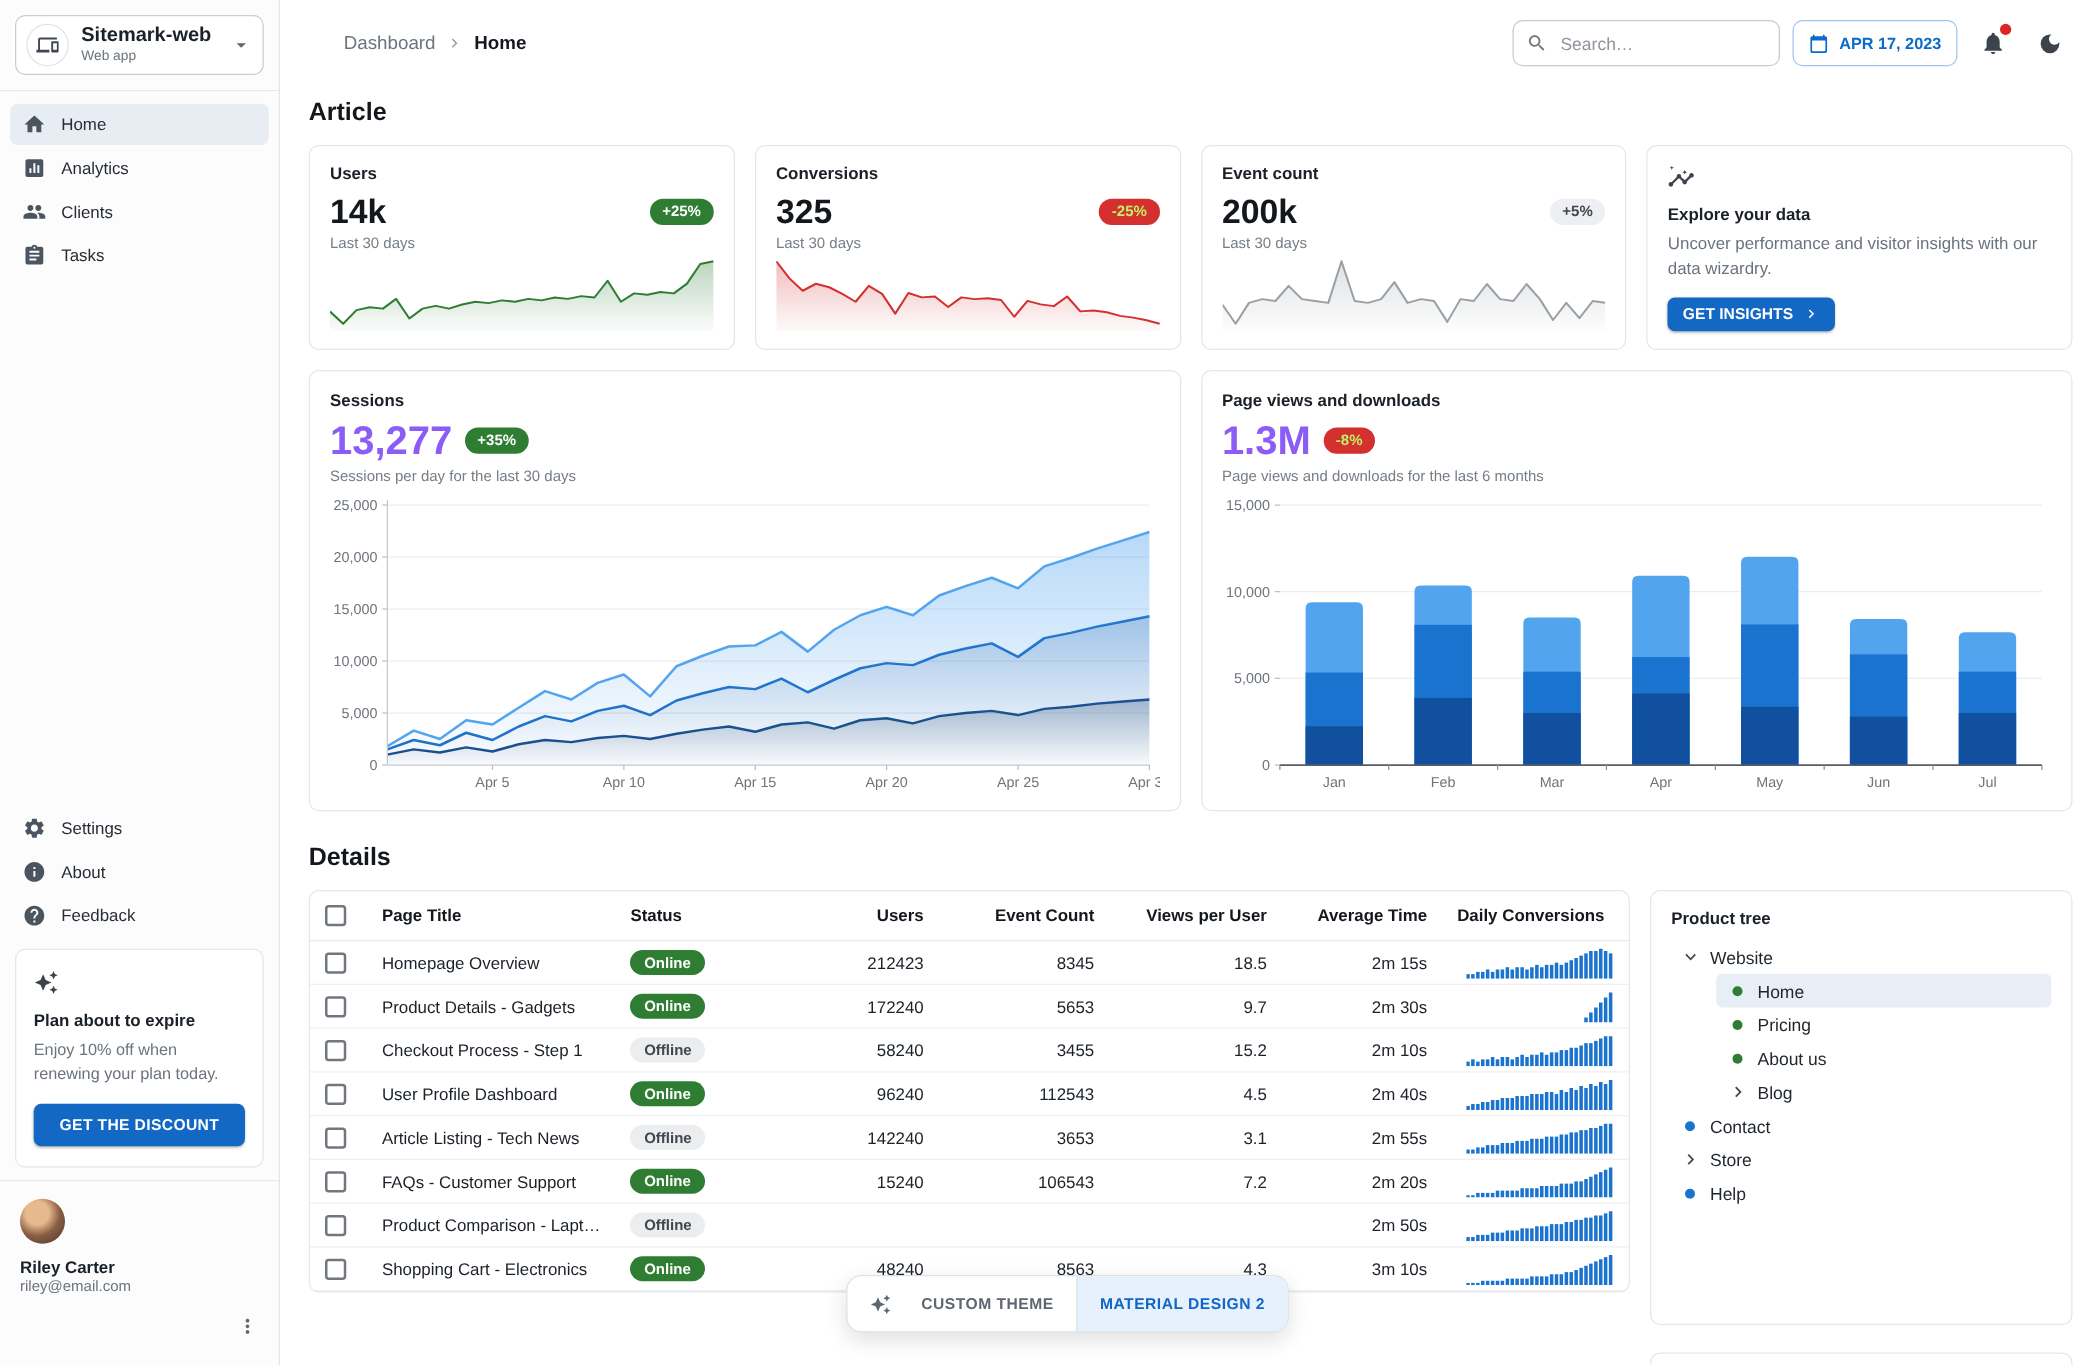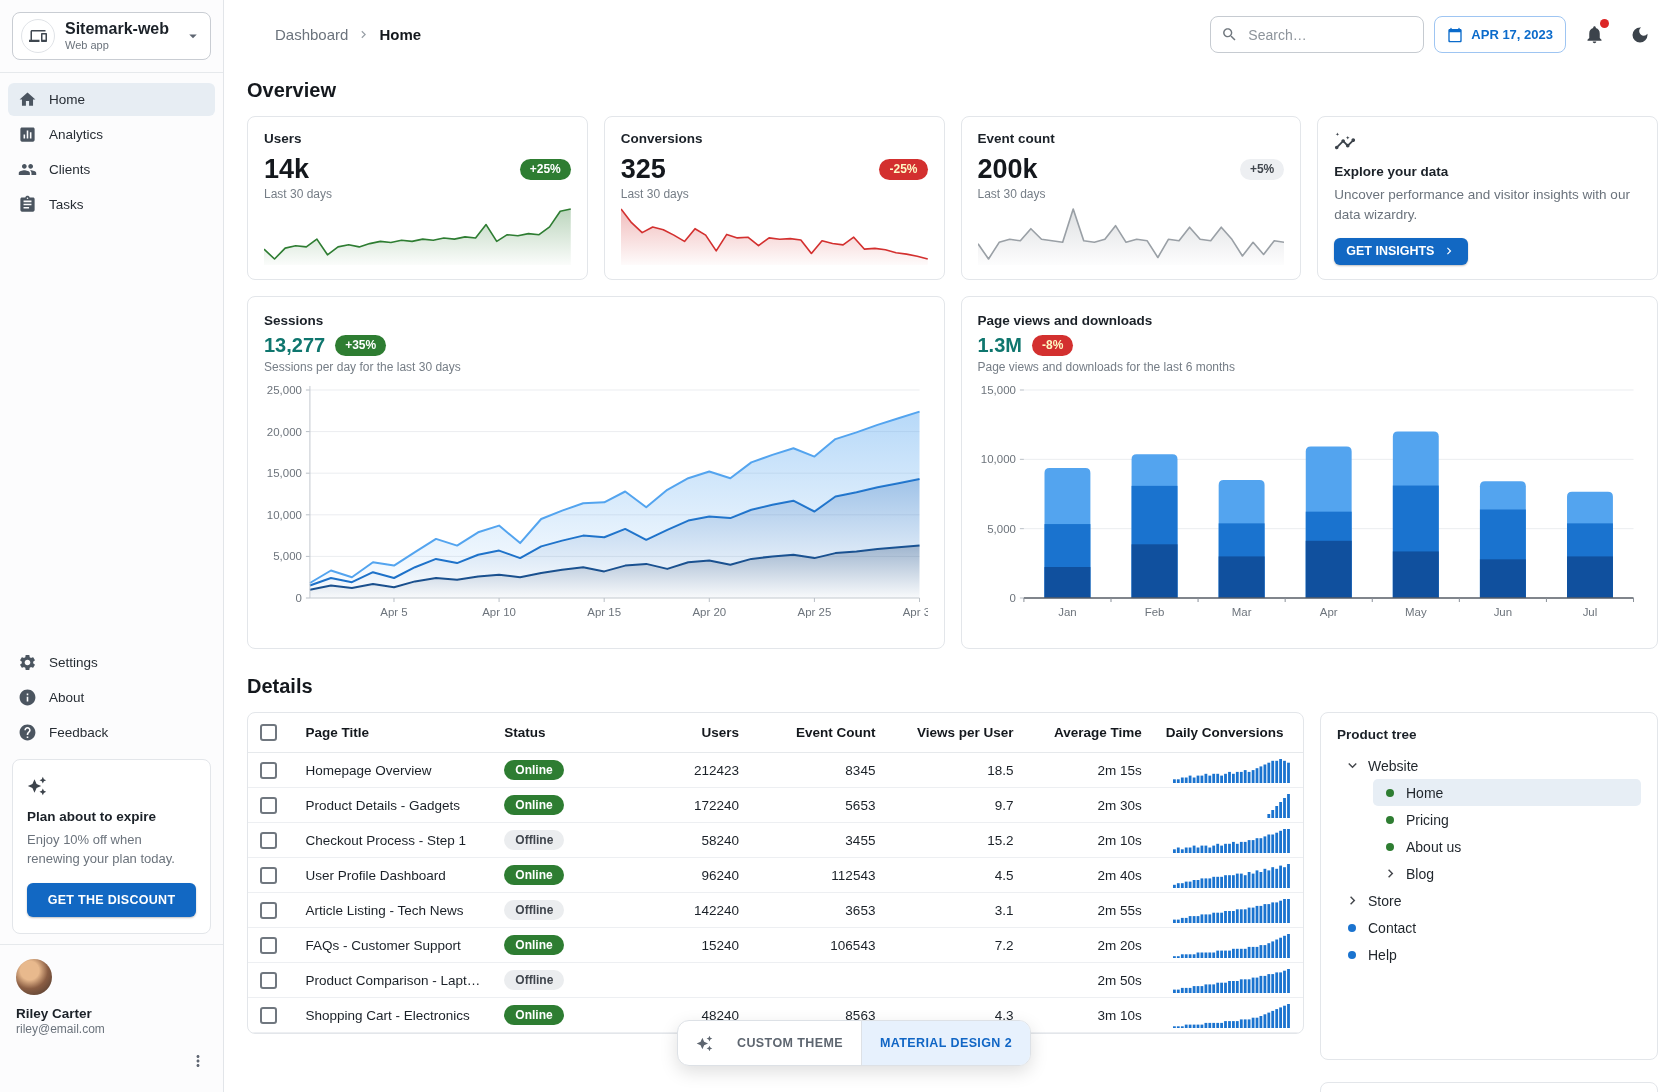--- a/index.html
+++ b/index.html
@@ -57,37 +57,37 @@
   .section-title { font-size:20px; font-weight:700; margin:26px 0 14px; color:#14181d; }
   .card { border:1px solid #e3e6ea; border-radius:8px; background:#fff; }
 
   .stat-grid { display:grid; grid-template-columns:repeat(4,1fr); gap:16px; }
   .stat-card { height:164px; padding:14px 16px; display:flex; flex-direction:column; }
   .stat-title { font-size:13.5px; font-weight:700; }
   .stat-value-row { display:flex; align-items:center; justify-content:space-between; margin-top:8px; }
   .stat-value { font-size:27px; font-weight:600; color:#14181d; }
   .chip { font-size:12px; font-weight:700; padding:3px 10px; border-radius:999px; line-height:1.3; }
   .chip.success { background:#2e7d32; color:#fff; }
-  .chip.error   { background:#d3302f; color:#fef9c3; }
+  .chip.error   { background:#d3302f; color:#bef264; }
   .chip.neutral { background:#edeff2; color:#40464d; }
   .stat-caption { font-size:12px; color:#757d86; margin-top:2px; }
   .stat-spark { margin-top:auto; }
   .stat-spark svg { display:block; width:100%; height:60px; }
 
   .promo-card { height:164px; padding:14px 16px; display:flex; flex-direction:column; }
   .promo-icon { color:#3c434b; margin-bottom:8px; }
   .promo-title { font-size:13.5px; font-weight:700; margin-bottom:6px; }
   .promo-body { font-size:13.5px; color:#6b737c; line-height:1.5; margin:0 0 12px; }
   .promo-btn { align-self:flex-start; background:#1268c3; color:#fff; border:none; border-radius:6px; height:32px; padding:0 12px; font-size:12.5px; font-weight:700; display:flex; align-items:center; gap:8px; font-family:inherit; cursor:pointer; box-shadow:0 1px 2px rgba(0,0,0,.25); }
 
   .charts-grid { display:grid; grid-template-columns:1fr 1fr; gap:16px; margin-top:16px; }
   .chart-card { padding:16px; height:353px; }
   .chart-title { font-size:13.5px; font-weight:700; }
   .chart-value-row { display:flex; align-items:center; gap:10px; margin-top:6px; }
-  .chart-value { font-size:20px; font-weight:600; color:#0f766e; }
+  .chart-value { font-size:32px; font-weight:600; color:#8b5cf6; }
   .chart-caption { font-size:12px; color:#757d86; margin:3px 0 8px; }
   .chart-svg { display:block; width:100%; height:240px; }
 
   .details-grid { display:flex; gap:16px; align-items:flex-start; }
   .table-card { flex:1; overflow:hidden; }
   table { width:100%; border-collapse:collapse; font-size:13.5px; }
   th { font-weight:700; text-align:left; padding:11px 12px; border-bottom:1px solid #e6e9ec; color:#14181d; white-space:nowrap; }
   td { padding:4px 12px; border-bottom:1px solid #edeff2; height:33px; white-space:nowrap; }
   th.num, td.num { text-align:right; }
   .col-cb { width:46px; } .col-status { width:150px; } .col-users { width:120px; }
@@ -260,21 +260,21 @@
           <span class="badge-dot"></span>
         </button>
         <button class="icon-btn">
           <svg width="20" height="20" viewBox="0 0 24 24" fill="currentColor">
               <path d="M12 3a9 9 0 1 0 9 9c0-.46-.04-.92-.1-1.36a5.389 5.389 0 0 1-4.4 2.26 5.403 5.403 0 0 1-3.14-9.8c-.44-.06-.9-.1-1.36-.1z"></path>
             </svg>
         </button>
       </div>
     </div>
 
-    <h2 class="section-title">Overview</h2>
+    <h2 class="section-title">Article</h2>
 
     <div class="stat-grid" id="stat-grid">
 
       <div class="card stat-card">
           <div class="stat-title">Users</div>
           <div class="stat-value-row">
             <span class="stat-value">14k</span>
             <span class="chip success">+25%</span>
           </div>
           <div class="stat-caption">Last 30 days</div>
@@ -829,31 +829,31 @@
               <div class="tree-row lvl1">
                 <span class="glyph">
                   <svg width="17" height="17" viewBox="0 0 24 24" fill="currentColor">
                     <path d="M10 6L8.59 7.41 13.17 12l-4.58 4.59L10 18l6-6z"></path>
                   </svg>
                 </span>
                 <span>Blog</span>
               </div>
               <div class="tree-row lvl0">
                 <span class="glyph">
+                  <span class="tree-dot" style="background: rgb(26, 115, 207);"></span>
+                </span>
+                <span>Contact</span>
+              </div>
+              <div class="tree-row lvl0">
+                <span class="glyph">
                   <svg width="17" height="17" viewBox="0 0 24 24" fill="currentColor">
                     <path d="M10 6L8.59 7.41 13.17 12l-4.58 4.59L10 18l6-6z"></path>
                   </svg>
                 </span>
                 <span>Store</span>
-              </div>
-              <div class="tree-row lvl0">
-                <span class="glyph">
-                  <span class="tree-dot" style="background: rgb(26, 115, 207);"></span>
-                </span>
-                <span>Contact</span>
               </div>
               <div class="tree-row lvl0">
                 <span class="glyph">
                   <span class="tree-dot" style="background: rgb(26, 115, 207);"></span>
                 </span>
                 <span>Help</span>
               </div>
             </div>
         </div>
         <div class="card sliver-card"></div>

